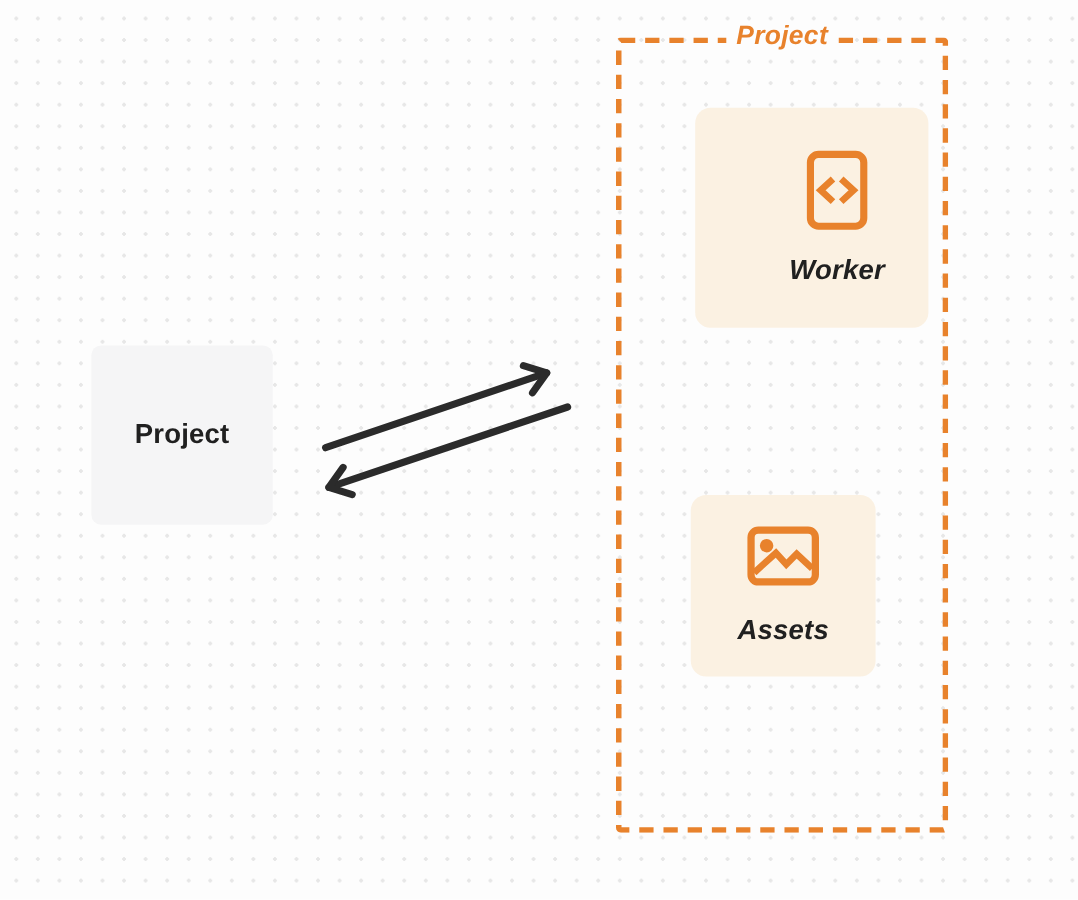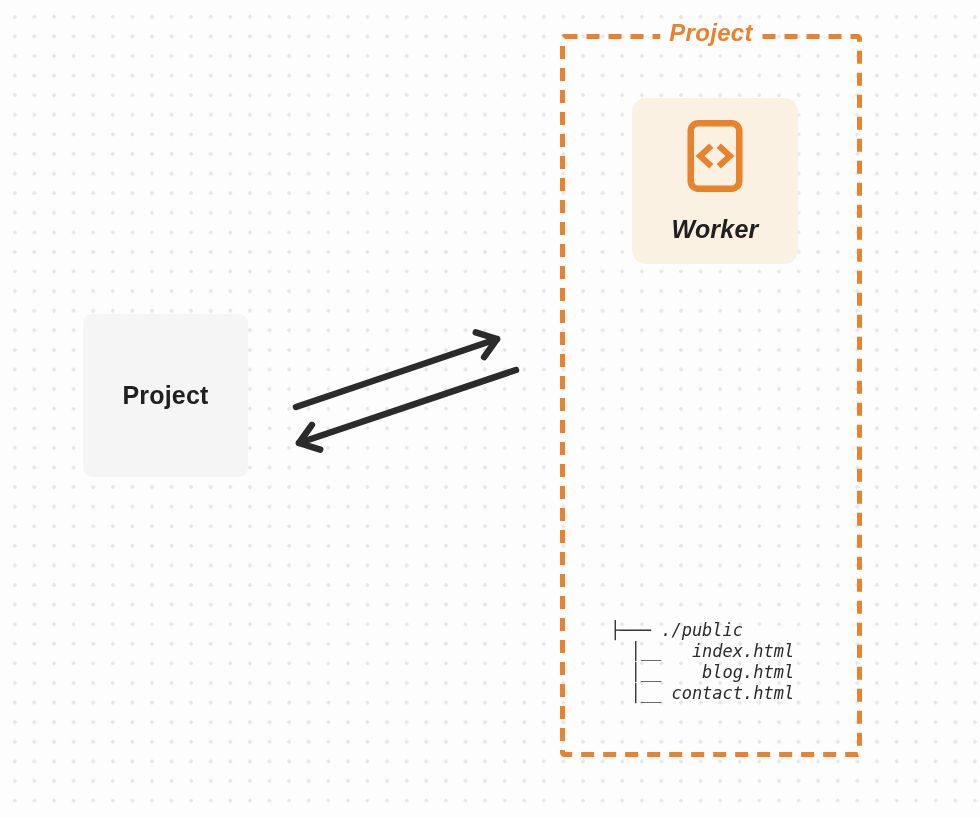--- a/index.html
+++ b/index.html
@@ -43,21 +43,21 @@
     background:var(--page-bg,#FDFDFD);
     padding:0 9px;
     font-size:24px;font-weight:bold;color:var(--accent,#E8822C);
     letter-spacing:.3px;white-space:nowrap;
   }
   .node-card{
     position:absolute;border-radius:14px;
     background:var(--card-bg,#FBF1E2);
     display:flex;flex-direction:column;align-items:center;justify-content:center;
   }
-  .node-worker{left:72px;top:64px;width:166px;height:166px;}
+  .node-worker{left:72px;top:64px;width:166px;height:200px;padding-left:46px;}
   .node-assets{left:68px;top:416px;width:168px;height:165px;}
   .node-icon{display:block;}
   .node-icon .stroke{stroke:var(--accent,#E8822C);fill:none;}
   .node-icon .fill{fill:var(--accent,#E8822C);}
   .node-worker .node-icon{margin-bottom:22px;}
   .node-assets .node-icon{margin-bottom:26px;}
   .file-tree{
     position:absolute;left:50px;top:586px;margin:0;
     font-family:"DejaVu Sans Mono", monospace;
     font-size:17px;line-height:21px;color:#2B2B2B;
@@ -92,20 +92,24 @@
 
     <div class="node-card node-worker">
       <svg class="node-icon" width="56" height="74" viewBox="0 0 60 78">
         <rect class="stroke" x="4" y="4" width="52" height="70" rx="8" stroke-width="7"></rect>
         <path class="stroke" d="M26 28 L14 39 L26 50" stroke-width="6.5"></path>
         <path class="stroke" d="M34 28 L46 39 L34 50" stroke-width="6.5"></path>
       </svg>
       <span class="card-label">Worker</span>
     </div>
 
+    <div class="node-card node-assets">
+      <svg class="node-icon" width="66" height="55" viewBox="0 0 70 58">
+        <rect class="stroke" x="4" y="4" width="62" height="50" rx="7" stroke-width="7"></rect>
+        <circle class="fill" cx="19" cy="19" r="6.5"></circle>
+        <path class="stroke" d="M7 45 L28 26 L38 37 L48 27 L63 41" stroke-width="6.5"></path>
+      </svg>
+      <span class="card-label">Assets</span>
+    </div>
 
-    <pre class="file-tree">├─── ./public
-  │__   index.html
-  │__    blog.html
-  │__ contact.html</pre>
   </div>
 
 </div>
 
 </body></html>

